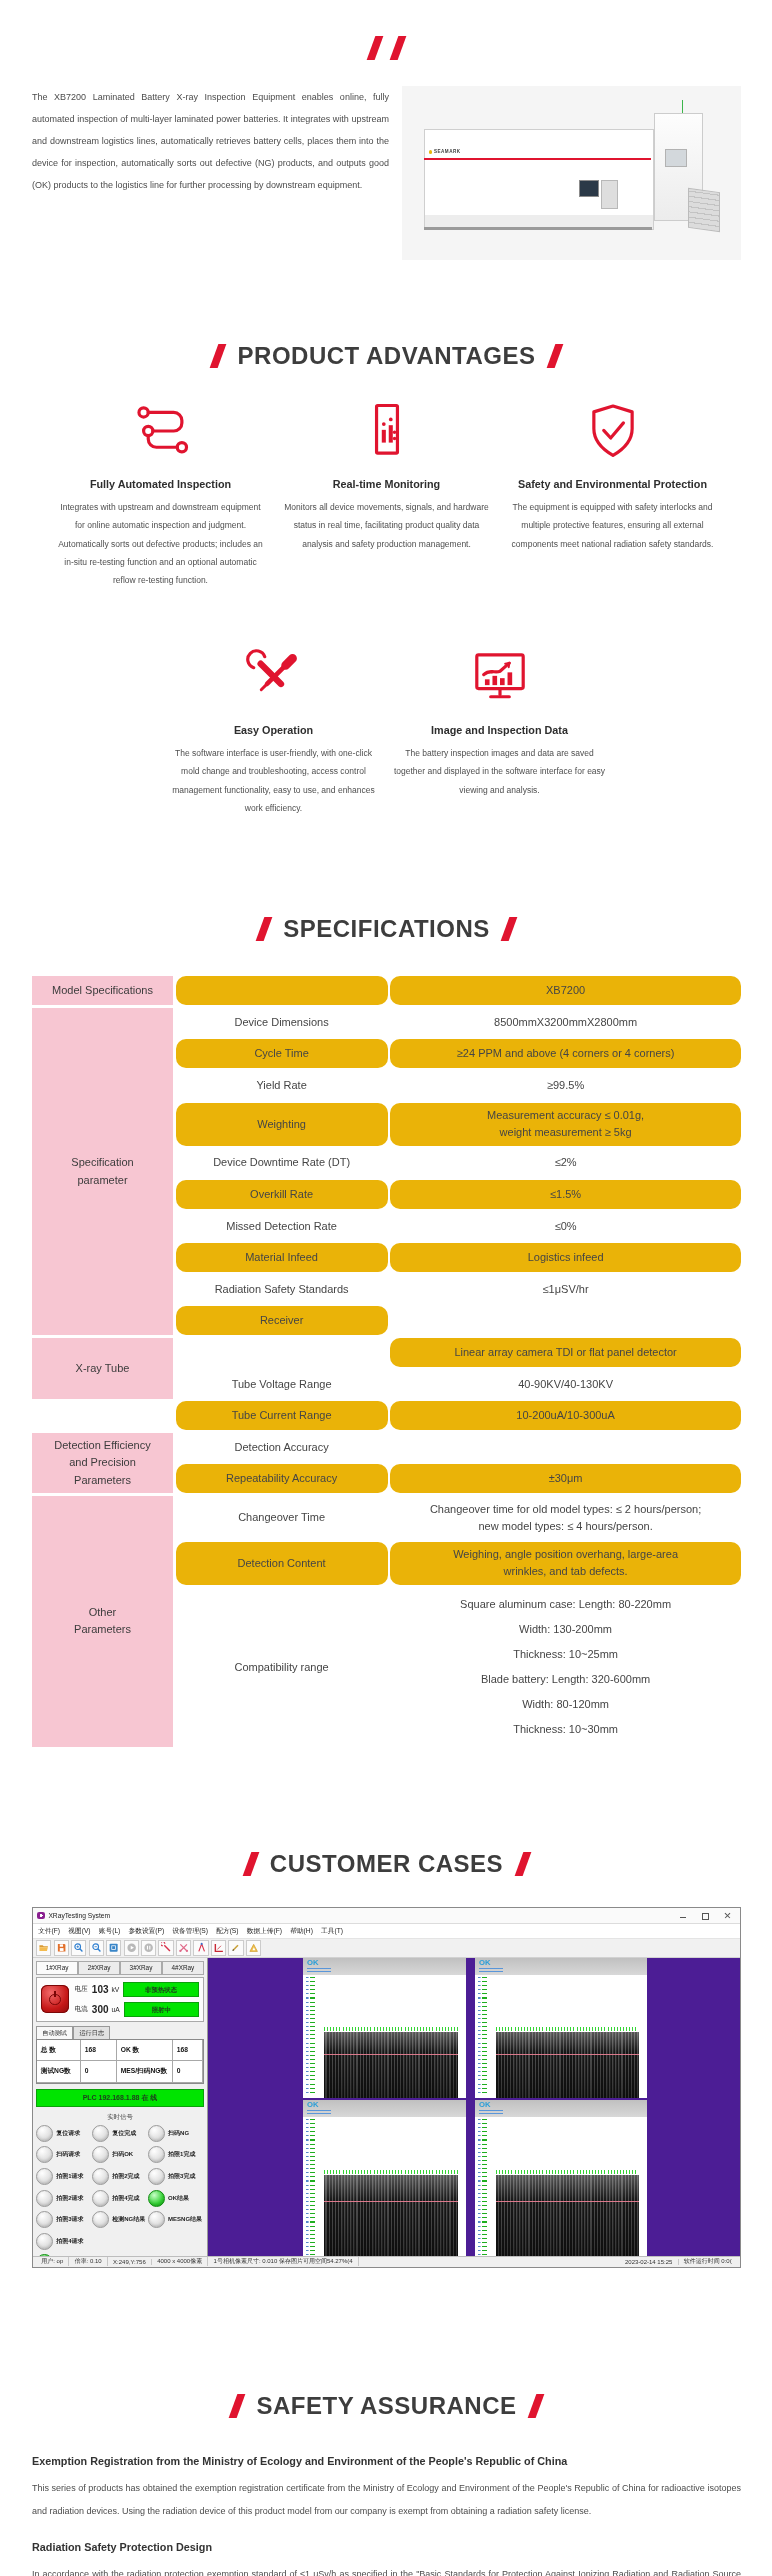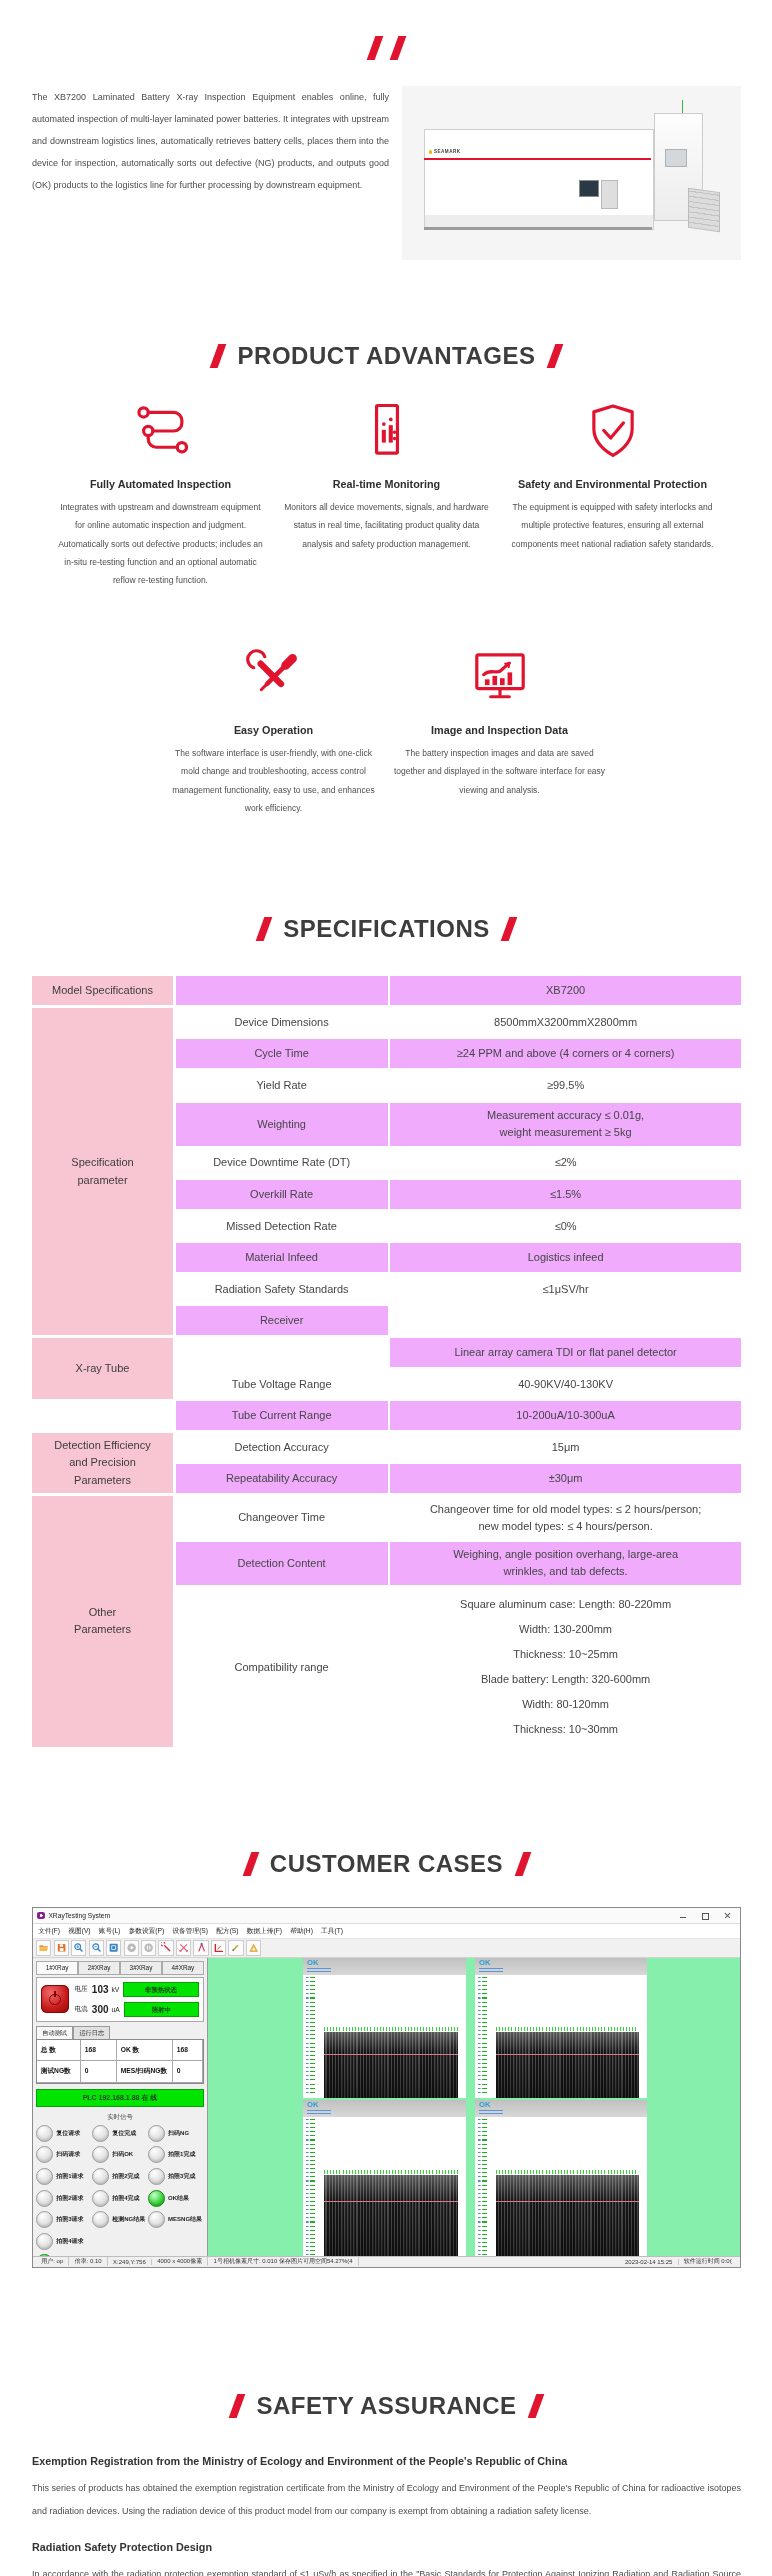--- a/index.html
+++ b/index.html
@@ -43,21 +43,21 @@
   .oicon .fill{fill:#e0142f;stroke:none;}
   .adv-title{font-size:10.8px;font-weight:700;color:#2e2e2e;margin:0 0 6.2px 0;line-height:1.5;}
   .adv-text{font-size:8.5px;line-height:2.15;color:#4f4f4f;margin:0;}
 
   
   .sec3{margin-top:98px;}
   .spec-grid{margin-top:33px;display:grid;grid-template-columns:141px 212px 1fr;gap:2.6px;grid-auto-rows:minmax(29px,auto);}
   .scell{display:flex;align-items:center;justify-content:center;text-align:center;font-size:11px;color:#454545;
     padding:4.6px 7.2px;box-sizing:border-box;white-space:pre-line;line-height:1.55;}
   .scell.pink{background:#f7c6d2;color:#3c3c3c;}
-  .scell.gray{background:#f0abfc;}
+  .scell.gray{background:#eab308;border-radius:10px;}
   .scell.white{background:#ffffff;}
   .scell.xl{line-height:25px;}
 
   
   .sec4{margin-top:103px;}
   .app-window{margin-top:29px;height:361px;border:0.5px solid #8a8a8a;background:#f0f0f0;position:relative;box-sizing:border-box;
     display:flex;flex-direction:column;font-size:6.7px;color:#222;}
   .titlebar{height:15.5px;background:#fafafa;border-bottom:0.5px solid #dcdcdc;display:flex;align-items:center;padding:0 4.1px;flex:none;}
   .app-icon{width:7.7px;height:7.7px;border-radius:2.1px;background:radial-gradient(circle at 50% 50%, #ffffff 0 1.5px, #8a2090 1.5px 4.1px);margin-right:3.6px;}
   .app-title{font-size:6.7px;color:#222;}
@@ -92,21 +92,21 @@
   .counts{display:grid;grid-template-columns:44px 36px 56px 1fr;border:0.5px solid #8a8a8a;background:#ffffff;}
   .ccell{border-right:0.5px solid #a8a8a8;border-bottom:0.5px solid #a8a8a8;padding:5.7px 3.6px;font-size:6.7px;font-weight:bold;color:#111;}
   .plc-bar{margin-top:5.2px;height:15.5px;line-height:15.5px;text-align:center;background:#00e400;border:0.5px solid #0aa00a;font-size:7px;font-weight:bold;color:#1d3d1d;}
   .sig-title{margin-top:4.1px;text-align:center;font-size:6.4px;color:#444;padding:2.1px 0;}
   .sig-grid{display:grid;grid-template-columns:repeat(3,1fr);row-gap:4.6px;margin-top:1px;}
   .sig-item{display:flex;align-items:center;gap:3.1px;min-height:16px;}
   .sig-circle{width:15px;height:15px;border-radius:50%;flex:none;border:0.5px solid #9a9a9a;
     background:radial-gradient(circle at 35% 28%, #ffffff, #e2e2e2 55%, #bfbfbf);box-shadow:inset 0 -1.5px 2.6px rgba(0,0,0,.12);}
   .sig-circle.on{background:radial-gradient(circle at 35% 28%, #c8ffc8, #34d034 60%, #12a012);border-color:#0c8a0c;}
   .sig-label{font-size:6px;font-weight:bold;color:#222;}
-  .img-area{flex:1;background:#86efac;position:relative;overflow:hidden;}
+  .img-area{flex:1;background:#4c1d95;position:relative;overflow:hidden;}
   .xpanel{position:absolute;background:#fff;overflow:hidden;}
   .xp1{left:95px;top:0;width:163px;height:140px;}
   .xp2{left:267px;top:0;width:172px;height:140px;}
   .xp3{left:95px;top:142px;width:163px;height:161px;}
   .xp4{left:267px;top:142px;width:172px;height:161px;}
   .xhead{height:16.5px;background:linear-gradient(#c0c0c0,#d8d8d8);padding:1px 0 0 4.1px;box-sizing:border-box;}
   .xok{color:#2b9fd8;font-weight:bold;font-size:7.7px;display:block;line-height:7.7px;}
   .xmeta{display:block;width:24px;height:4.6px;margin-top:1px;
     background:repeating-linear-gradient(to bottom, rgba(50,130,220,.75) 0 1px, transparent 1px 2.6px);}
   .xbody{position:absolute;left:0;right:0;top:16.5px;bottom:0;background:#fff;}
@@ -291,21 +291,20 @@
         <div class="scell pink" style="grid-area: span 2 / 1;">X-ray Tube</div>
         <div class="scell gray" style="grid-column: 3;">Linear array camera TDI or flat panel detector</div>
         <div class="scell white" style="grid-column: 2;">Tube Voltage Range</div>
         <div class="scell white" style="grid-column: 3;">40-90KV/40-130KV</div>
         <div class="scell gray" style="grid-column: 2;">Tube Current Range</div>
         <div class="scell gray" style="grid-column: 3;">10-200uA/10-300uA</div>
         <div class="scell pink" style="grid-area: span 2 / 1;">Detection Efficiency
 and Precision
 Parameters</div>
         <div class="scell white" style="grid-column: 2;">Detection Accuracy</div>
-        <div class="scell white" style="grid-column: 3;">15μm</div>
         <div class="scell gray" style="grid-column: 2;">Repeatability Accuracy</div>
         <div class="scell gray" style="grid-column: 3;">±30μm</div>
         <div class="scell pink" style="grid-area: span 3 / 1;">Other
 Parameters</div>
         <div class="scell white" style="grid-column: 2;">Changeover Time</div>
         <div class="scell white" style="grid-column: 3;">Changeover time for old model types: ≤ 2 hours/person;
 new model types: ≤ 4 hours/person.</div>
         <div class="scell gray" style="grid-column: 2; text-align: right;">Detection Content</div>
         <div class="scell gray" style="grid-column: 3;">Weighing, angle position overhang, large-area
 wrinkles, and tab defects.</div>

